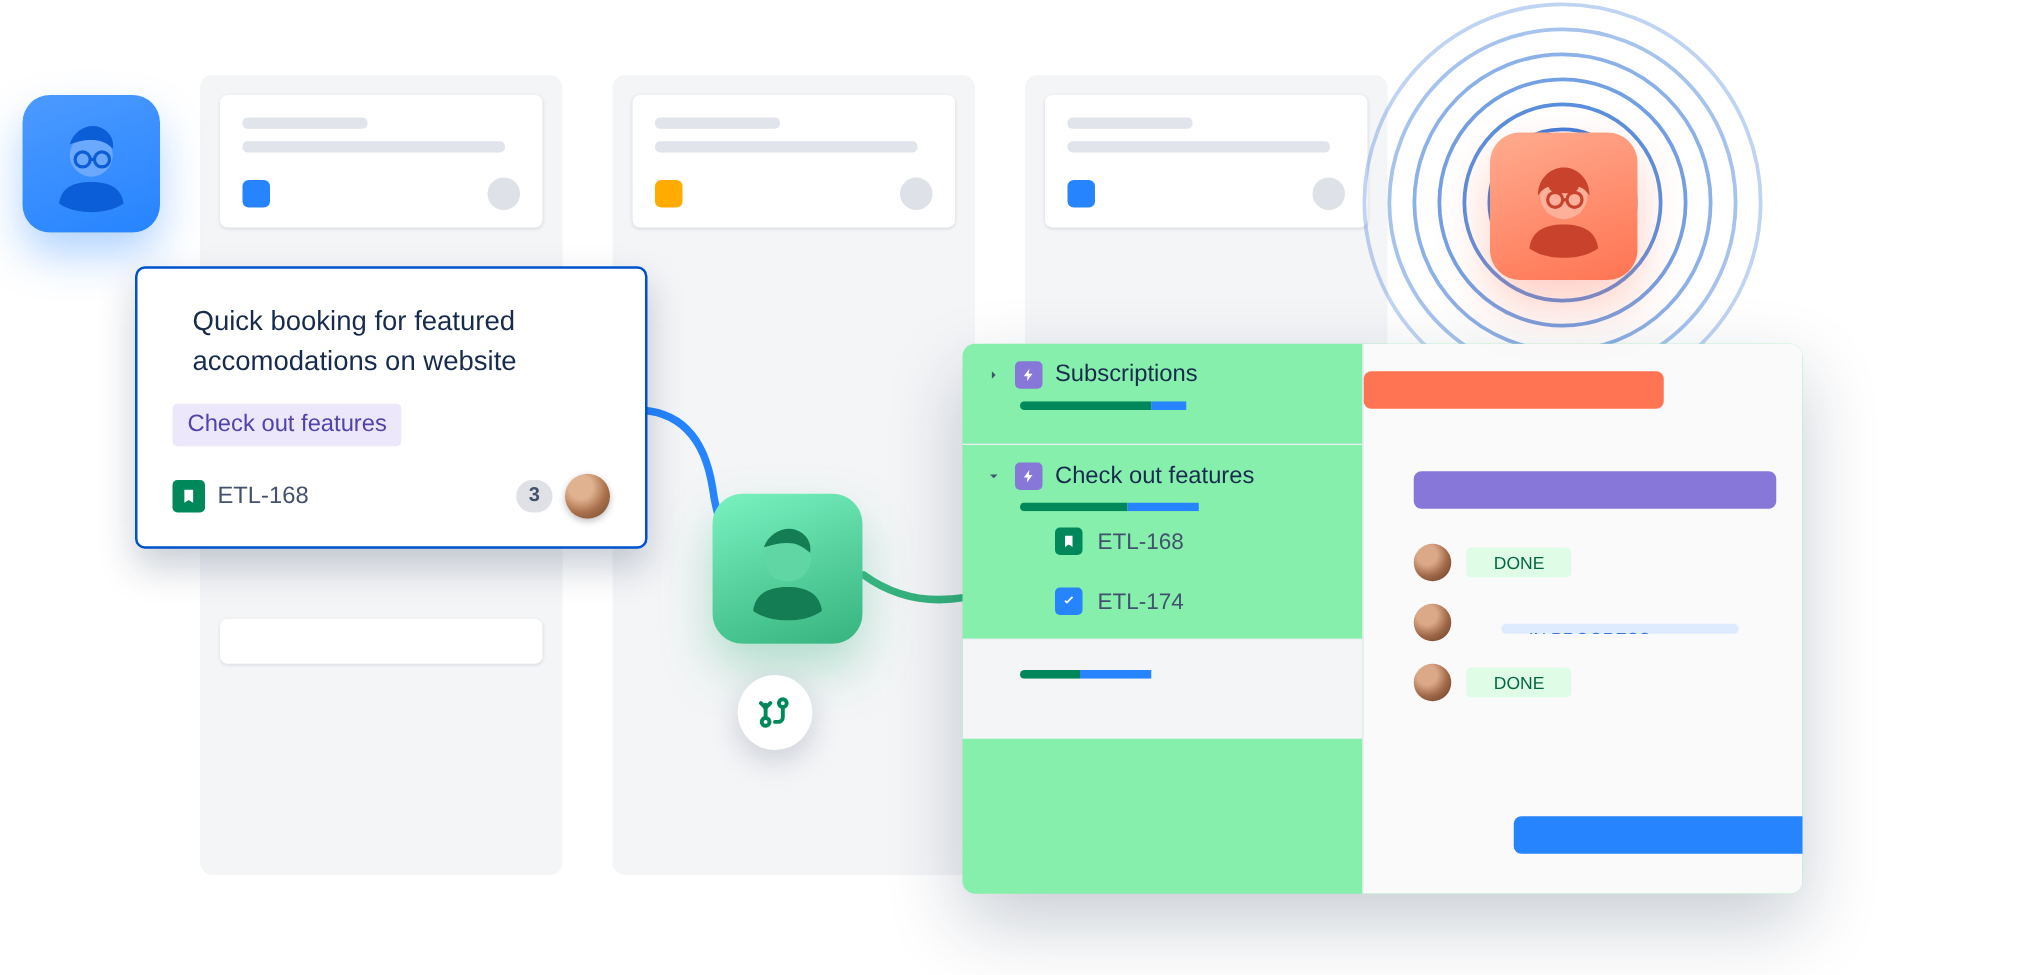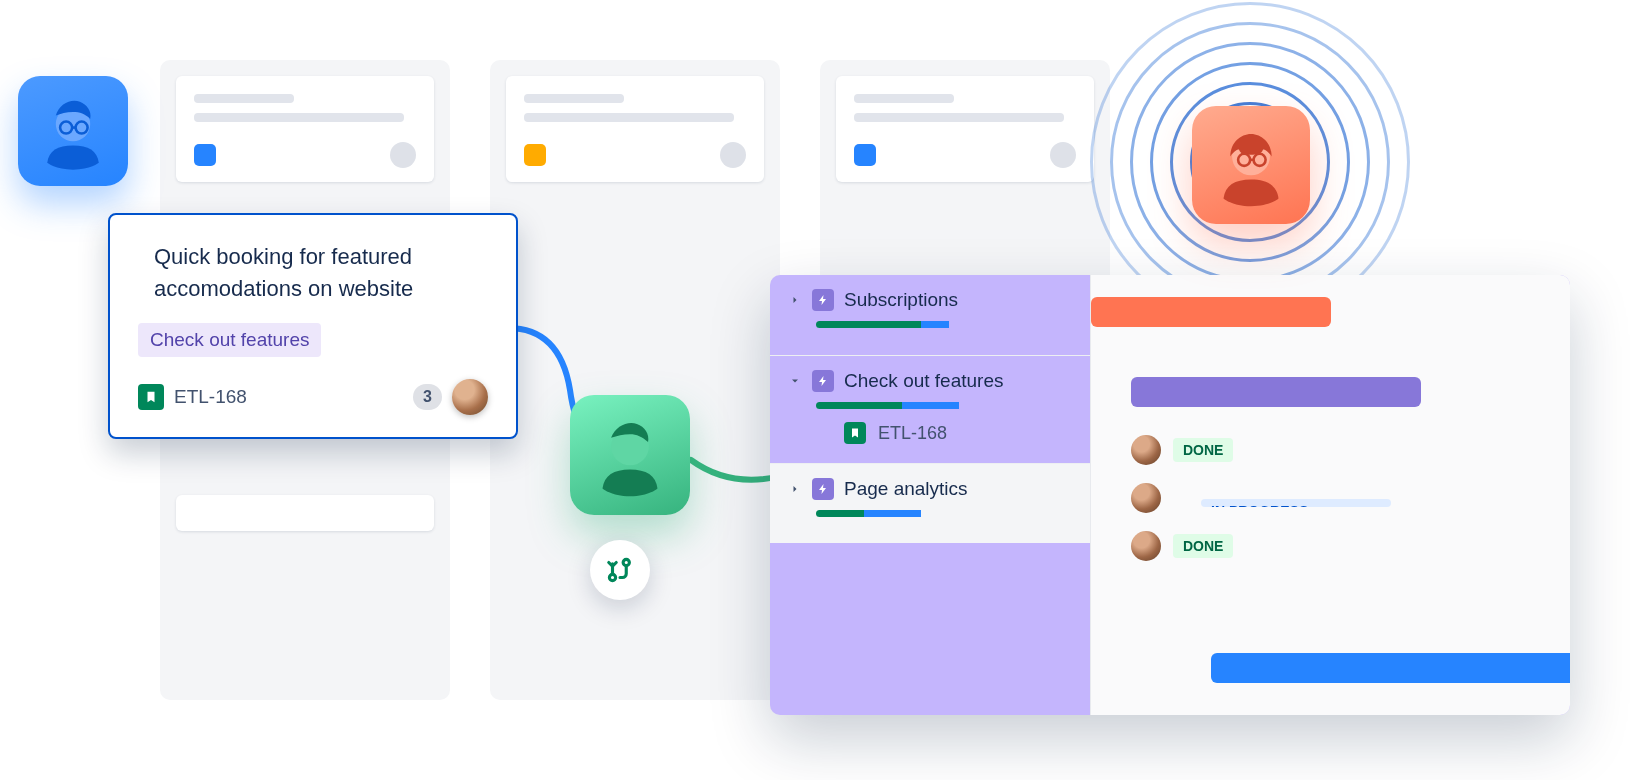--- a/index.html
+++ b/index.html
@@ -69,22 +69,22 @@
   .rings .r { position:absolute; border:3px solid #0052CC; border-radius:50%; }
 
   
   .connector { position:absolute; left:500px; top:320px; z-index:3; }
   .connector2 { position:absolute; left:685px; top:432px; z-index:3; }
 
   .pr-badge { position:absolute; left:590px; top:540px; width:60px; height:60px; background:#fff; border-radius:50%; box-shadow:0 8px 24px rgba(9,30,66,.18); display:flex; align-items:center; justify-content:center; z-index:6; }
 
   
   .roadmap {
-    position:absolute; left:770px; top:275px; width:800px; height:440px;
-    background:#c4b5fd; border-radius:10px; box-shadow:0 24px 60px rgba(9,30,66,.22);
+    position:absolute; left:770px; top:275px; width:672px; height:440px;
+    background:#86efac; border-radius:10px; box-shadow:0 24px 60px rgba(9,30,66,.22);
     z-index:5; overflow:hidden;
   }
   .rm-left { position:absolute; left:0; top:0; width:320px; height:100%; }
   .rm-right { position:absolute; left:320px; top:0; right:0; height:100%; background:#FAFAFB; border-left:1px solid #E8EAEE; }
   .rm-row { position:relative; height:80px; padding:14px 18px 10px 18px; }
   .rm-row.exp { height:auto; }
   .rm-row + .rm-row { border-top:1px solid #EDEFF2; }
   .rm-head { display:flex; align-items:center; gap:10px; font-size:19px; color:#172B4D; }
   .chev { width:14px; height:14px; display:inline-flex; align-items:center; justify-content:center; }
   .epic-icon { width:22px; height:22px; background:#8777D9; border-radius:4px; display:flex; align-items:center; justify-content:center; }
@@ -95,21 +95,21 @@
   .prog .b { background:#2684FF; }
   .sub { padding-left:56px; display:flex; align-items:center; gap:12px; font-size:18px; color:#42526E; height:48px; }
 
   .bar { position:absolute; height:30px; border-radius:6px; }
   .bar.orange { background:#FF7452; }
   .bar.purple { background:#8777D9; }
   .bar.blue { background:#2684FF; }
 
   .status-line { position:absolute; display:flex; align-items:center; gap:12px; }
   .mini-av { width:30px; height:30px; border-radius:50%; background:radial-gradient(circle at 35% 30%, #dca988 28%, #9d6646 60%, #5f3d27 100%); }
-  .badge { font-size:14px; font-weight:700; padding:4px 10px; border-radius:4px; }
+  .badge { font-size:14px; font-weight:400; padding:4px 22px; border-radius:4px; }
   .badge.done { background:#DFFCE7; color:#006644; }
   .badge.prog { background:#DEEBFF; color:#0052CC; }
 
   
   .person svg { width:86px; height:86px; }
 </style>
 </head>
 <body>
 
 <div class="stage">
@@ -272,36 +272,31 @@
           </div>
 
         <div class="sub">
           <span class="story-icon-sm">
               <svg width="12" height="12" viewBox="0 0 24 24" fill="#fff">
                 <path d="M6 3h12v18l-6-4-6 4z"></path>
               </svg>
             </span>
           <span>ETL-168</span>
         </div>
+        <div class="sub">
+          <span class="task-icon">
+              <svg width="12" height="12" viewBox="0 0 24 24" fill="#fff">
+                <path d="M9 16l-4-4 2-2 2 2 8-8 2 2z"></path>
+              </svg>
+            </span>
+          <span>ETL-174</span>
+        </div>
       </div>
 
       <div class="rm-row" style="background:#F4F5F7">
-        <div class="rm-head">
-          <span class="chev">
-              <svg width="12" height="12" viewBox="0 0 24 24" fill="#42526E">
-                <path d="M9 6l6 6-6 6z"></path>
-              </svg>
-            </span>
-          <span class="epic-icon">
-              <svg width="12" height="12" viewBox="0 0 24 24" fill="#fff">
-                <path d="M13 2L4 14h6l-1 8 9-12h-6z"></path>
-              </svg>
-            </span>
-          <span>Page analytics</span>
-        </div>
         <div class="prog">
             <div class="g" style="width:25%"></div>
             <div class="b" style="width:30%"></div>
           </div>
       </div>
 
     </div>
 
     <div class="rm-right">
 

